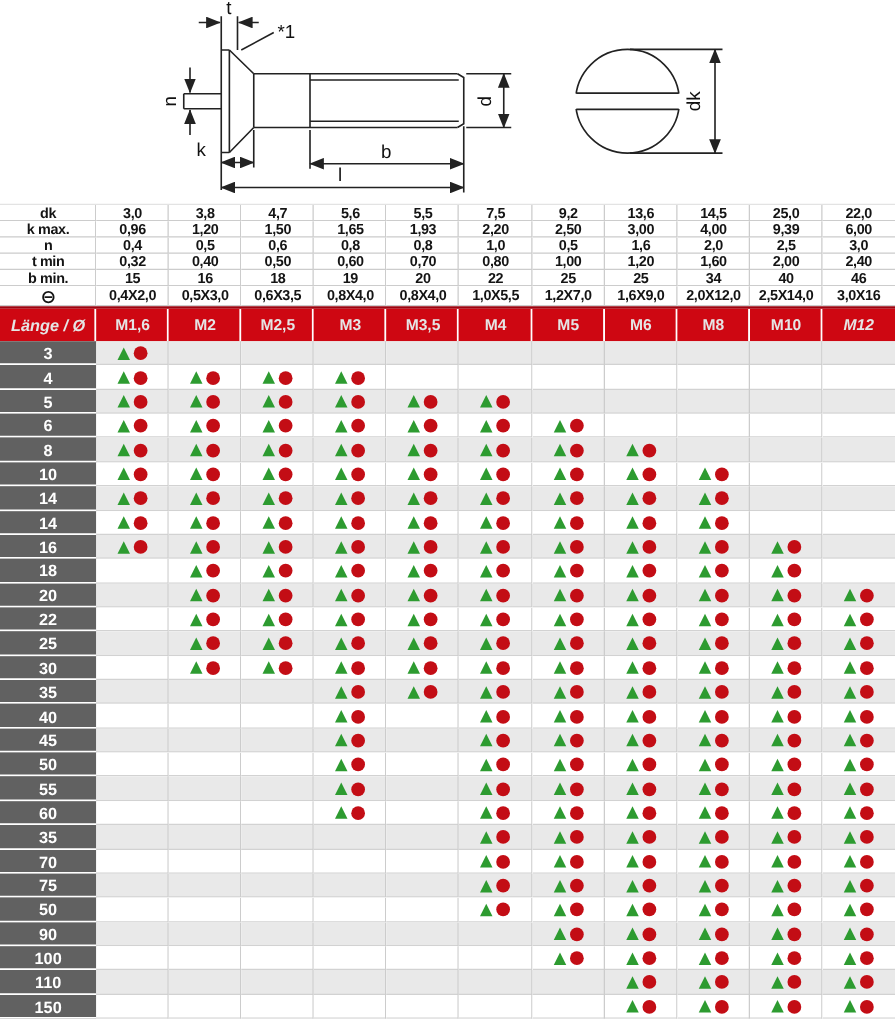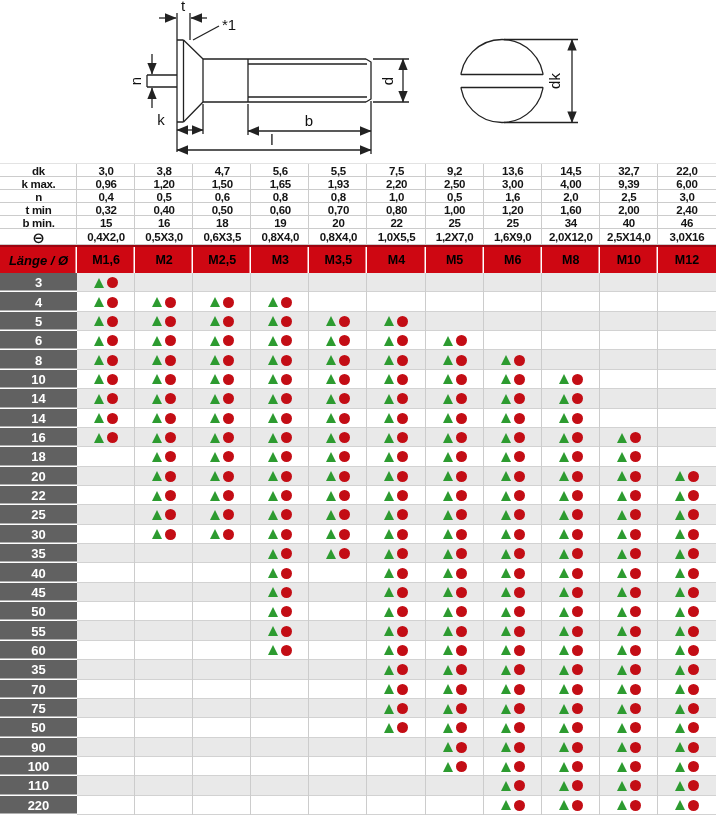--- a/index.html
+++ b/index.html
@@ -17,23 +17,23 @@
   .spec-row.slot-row{height:16px;}
   .spec-row>div{display:flex;align-items:center;justify-content:center;
       font-weight:bold;font-size:11.5px;letter-spacing:-0.3px;color:#141414;
       box-shadow:inset -1px 0 0 var(--grid),inset 0 -1px 0 var(--grid);white-space:nowrap;}
   .spec-row>div:last-child{box-shadow:inset 0 -1px 0 var(--grid);}
   .slot-row .spec-label{font-size:15px;line-height:1;}
 
   
   .hdr{flex:0 0 26px;display:grid;grid-template-columns:77px repeat(11,1fr);
       border-top:2px solid var(--header-dark);background:#fff;}
-  .hdr-cell{background:var(--header-red);color:#000000;font-weight:bold;font-size:12.5px;
+  .hdr-cell{background:var(--header-red);color:#e5e5e5;font-weight:bold;font-size:12.5px;
       display:flex;align-items:center;justify-content:center;box-shadow:inset -1.5px 0 0 #fff;white-space:nowrap;}
-  .hdr-cell:last-child{box-shadow:none;}
+  .hdr-cell:last-child{box-shadow:none;font-style:italic;}
   .hdr-label{font-style:italic;font-size:13px;}
 
   
   .grid-body{flex:1;display:grid;grid-template-rows:repeat(28,1fr);}
   .body-row{display:grid;grid-template-columns:77px repeat(11,1fr);}
   .body-cell{display:flex;align-items:center;justify-content:center;
       box-shadow:inset -1px 0 0 var(--grid),inset 0 -1px 0 #d2d2d2;}
   .body-cell:last-child{box-shadow:inset 0 -1px 0 #d2d2d2;}
   .alt-gray .body-cell{background:var(--row-alt);}
   .alt-white .body-cell{background:#fff;}
@@ -114,21 +114,21 @@
         <div class="spec-label">dk</div>
         <div class="spec-cell">3,0</div>
         <div class="spec-cell">3,8</div>
         <div class="spec-cell">4,7</div>
         <div class="spec-cell">5,6</div>
         <div class="spec-cell">5,5</div>
         <div class="spec-cell">7,5</div>
         <div class="spec-cell">9,2</div>
         <div class="spec-cell">13,6</div>
         <div class="spec-cell">14,5</div>
-        <div class="spec-cell">32,7</div>
+        <div class="spec-cell">25,0</div>
         <div class="spec-cell">22,0</div>
       </div>
       <div class="spec-row">
         <div class="spec-label">k max.</div>
         <div class="spec-cell">0,96</div>
         <div class="spec-cell">1,20</div>
         <div class="spec-cell">1,50</div>
         <div class="spec-cell">1,65</div>
         <div class="spec-cell">1,93</div>
         <div class="spec-cell">2,20</div>
@@ -1549,21 +1549,21 @@
           </span>
         </div>
         <div class="body-cell">
           <span class="sym-pair">
             <span class="tri"></span>
             <span class="dot"></span>
           </span>
         </div>
       </div>
       <div class="body-row alt-white">
-        <div class="row-label">220</div>
+        <div class="row-label">150</div>
         <div class="body-cell"></div>
         <div class="body-cell"></div>
         <div class="body-cell"></div>
         <div class="body-cell"></div>
         <div class="body-cell"></div>
         <div class="body-cell"></div>
         <div class="body-cell"></div>
         <div class="body-cell">
           <span class="sym-pair">
             <span class="tri"></span>

